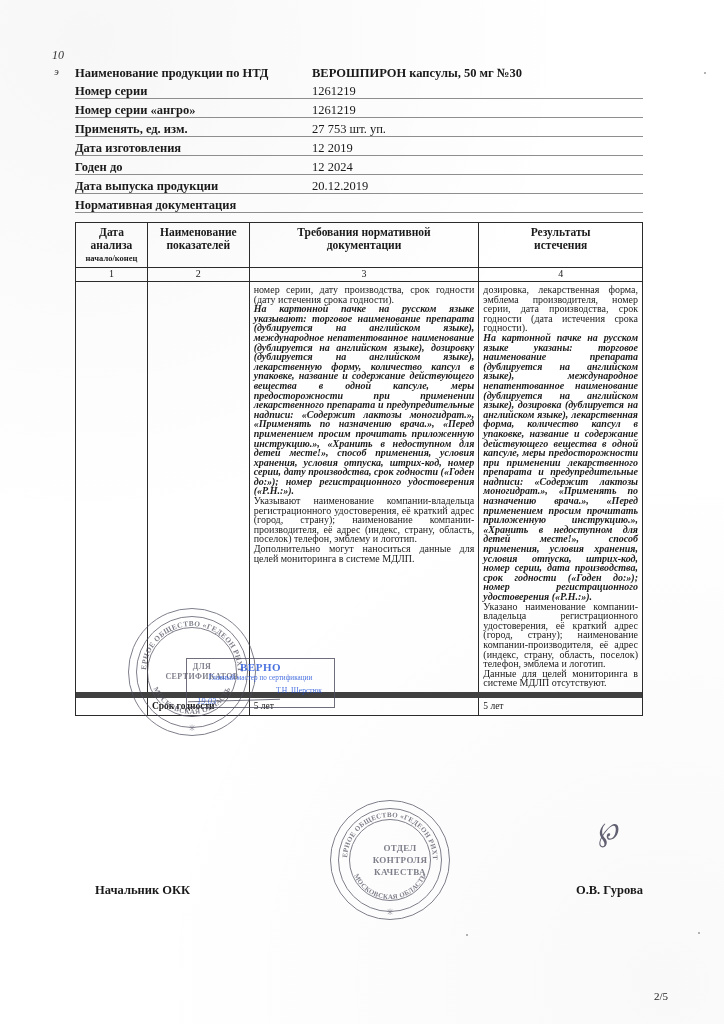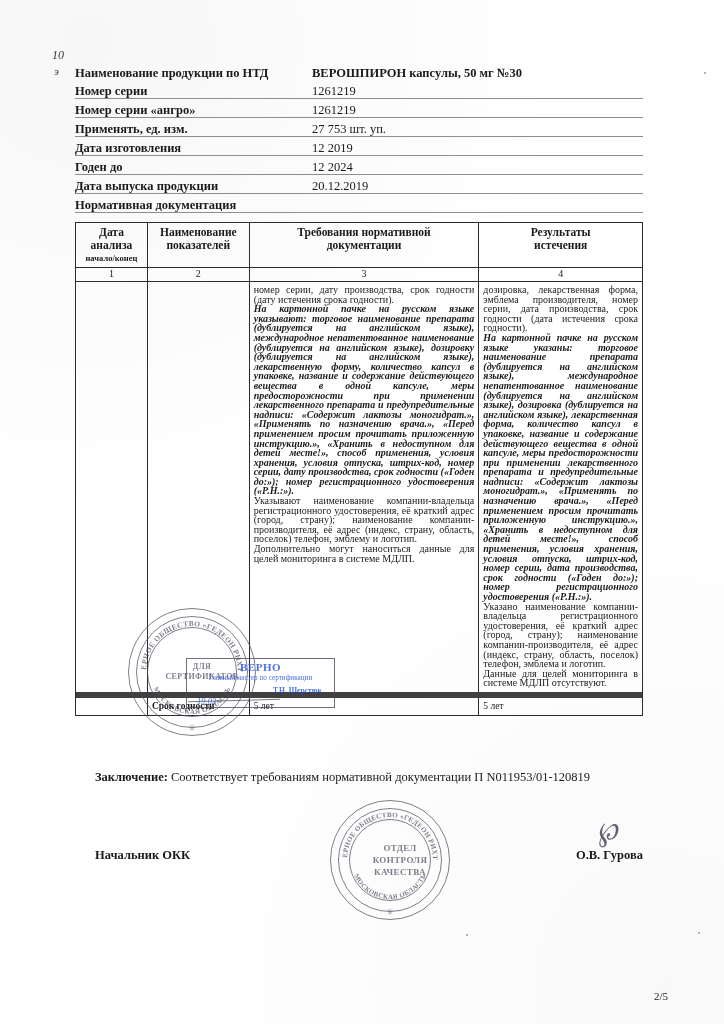--- a/index.html
+++ b/index.html
@@ -172,21 +172,21 @@
     position: absolute;
     left: 95px;
     top: 770px;
     width: 560px;
     font-size: 12.5px;
     line-height: 15px;
   }
   .signature-line {
     position: absolute;
     left: 95px;
-    top: 848px;
+    top: 883px;
     width: 548px;
     display: flex;
     justify-content: space-between;
     font-size: 12.5px;
     font-weight: bold;
   }
   .page-no {
     position: absolute;
     right: 56px;
     bottom: 22px;
@@ -280,21 +280,20 @@
     font-size: 7.2px;
     text-align: center;
     line-height: 8px;
     margin-top: 1px;
   }
   #stamp-verno .v-name {
     font-size: 7.6px;
     text-align: right;
     margin-top: 4px;
     padding-right: 12px;
-    font-weight: bold;
   }
   #stamp-verno .v-date {
     position: absolute;
     left: 10px;
     bottom: 1px;
     font-size: 8.5px;
     font-style: italic;
   }
   .handwrite {
     position: absolute;
@@ -415,24 +414,20 @@
     </div>
 
     <div class="footer-row">
       <div class="fc c1"></div>
       <div class="fc c2">Срок годности</div>
       <div class="fc c3">5 лет</div>
       <div class="fc c4">5 лет</div>
     </div>
   </div>
 
-  <div class="conclusion">
-    <span style="font-weight:bold">Заключение:</span>
-    <span>Соответствует требованиям нормативной документации П N011953/01-120819</span>
-  </div>
 
   <div class="signature-line">
     <div>Начальник ОКК</div>
     <div>О.В. Гурова</div>
   </div>
 
   <div class="handwrite" id="sign-gurova">℘</div>
 
   <div class="page-no">2/5</div>
 

